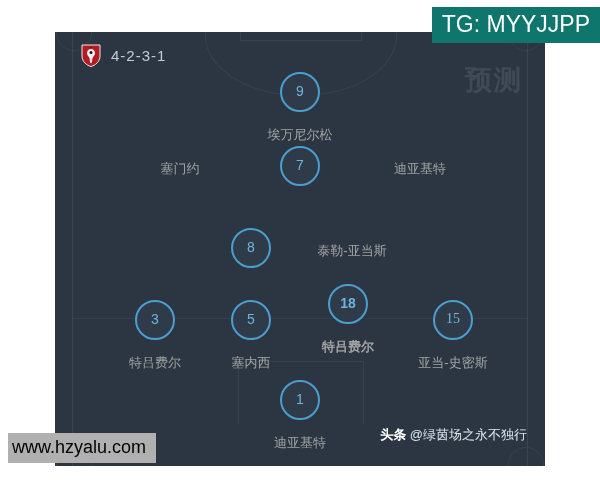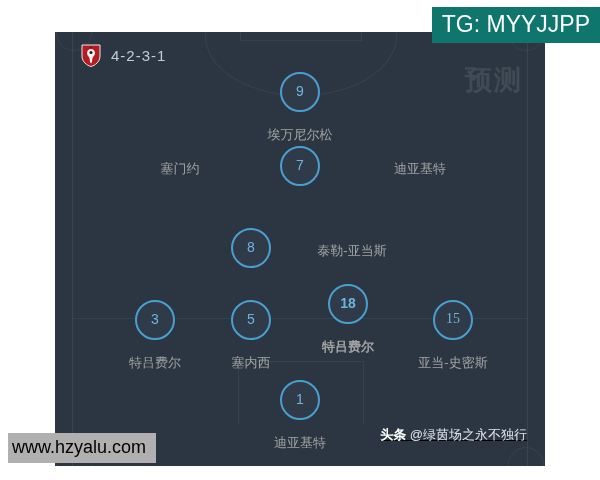--- a/index.html
+++ b/index.html
@@ -145,21 +145,20 @@
     text-overflow: ellipsis;
   }
 
   
   #attribution {
     position: absolute;
     right: 18px;
     bottom: 22px;
     font-size: 13px;
     white-space: nowrap;
-    text-decoration: underline;
   }
   #attribution .brand {
     color: #ffffff;
     font-weight: bold;
   }
   #attribution .handle {
     color: #dfe5ec;
   }
 
   

